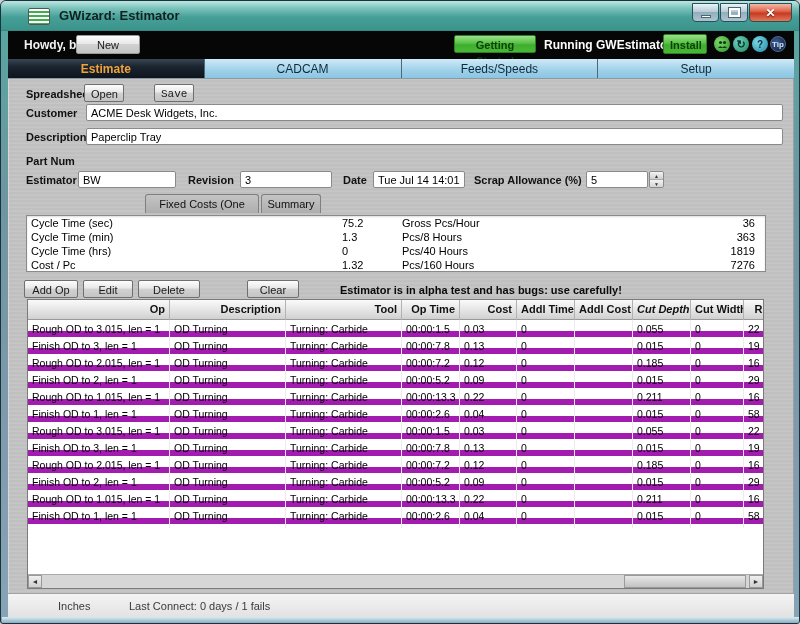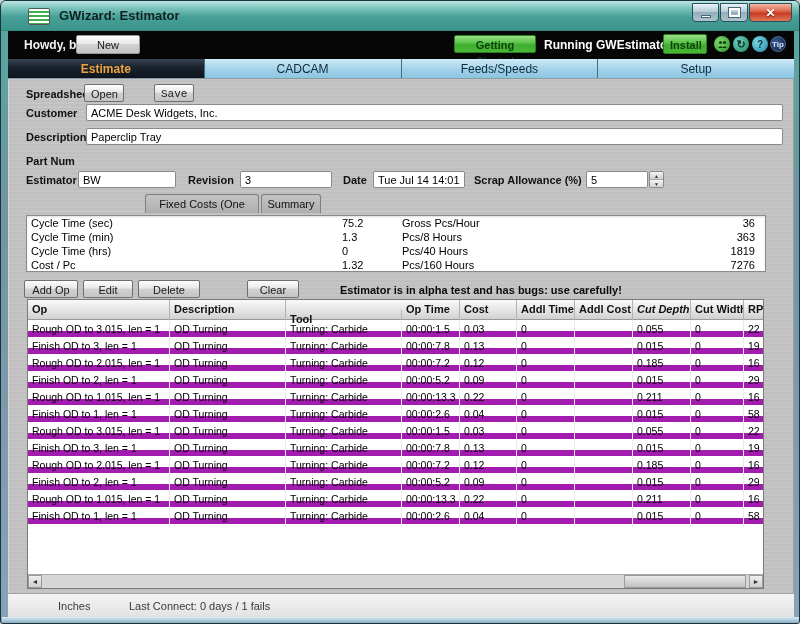--- a/index.html
+++ b/index.html
@@ -79,21 +79,21 @@
   .sum-l2{position:absolute;left:375px;top:0;}
   .sum-v2{position:absolute;right:10px;top:0;}
   
   .warning{position:absolute;left:296px;top:205px;font-size:11px;font-weight:bold;color:#0a0a0a;margin-left:36px;}
   
   .ops-table{position:absolute;left:19px;top:220px;width:737px;height:290px;background:#fff;
     border:1px solid #7a7a7a;overflow:hidden;}
   .t-head{display:flex;height:20px;background:linear-gradient(180deg,#fafafa,#dedede 70%,#d0d0d0);
     border-bottom:1px solid #9a9a9a;}
   .t-hcell{flex:none;font-size:11px;font-weight:bold;color:#111;padding:3px 4px;
-    border-right:1px solid #b2b2b2;white-space:nowrap;overflow:hidden;height:20px;}
+    border-right:1px solid #b2b2b2;white-space:nowrap;overflow:hidden;height:20px;text-align:right;}
   .t-row{display:flex;height:17px;border-bottom:6px solid #a21caf;background:#fff;cursor:default;}
   .t-cell{flex:none;font-size:10.5px;color:#000;padding:3px 4px;border-right:1px solid #ececec;
     white-space:nowrap;overflow:hidden;height:21px;}
   .hscroll{position:absolute;left:0;bottom:0;width:735px;height:14px;background:#d6d6d6;border-top:1px solid #aaa;}
   .scroll-arrow{position:absolute;top:0;width:14px;height:13px;background:linear-gradient(180deg,#f0f0f0,#cfcfcf);
     border:1px solid #9a9a9a;font-size:7px;line-height:12px;text-align:center;color:#333;cursor:pointer;}
   .scroll-thumb{position:absolute;left:596px;top:0;width:122px;height:13px;
     background:linear-gradient(180deg,#e8e8e8,#c2c2c2);border:1px solid #9a9a9a;cursor:grab;}
   
   .statusbar{position:absolute;left:7px;top:592px;width:786px;height:24px;
@@ -207,21 +207,21 @@
     <button class="btn panel-btn" style="left:16px;top:201px;width:54px;">Add Op</button>
     <button class="btn panel-btn" style="left:75px;top:201px;width:50px;">Edit Op</button>
     <button class="btn panel-btn" style="left:130px;top:201px;width:62px;">Delete Op</button>
     <button class="btn panel-btn" style="left:239px;top:201px;width:52px;">Clear All</button>
     <span class="warning">Estimator is in alpha test and has bugs: use carefully!</span>
 
     <div class="ops-table">
       <div class="t-head" id="ops-head">
           <div class="t-hcell" style="width: 142px;">Op</div>
           <div class="t-hcell" style="width: 116px;">Description</div>
-          <div class="t-hcell" style="width: 116px; margin-top: 10px;">Tool</div>
+          <div class="t-hcell" style="width: 116px;">Tool</div>
           <div class="t-hcell" style="width: 58px;">Op Time</div>
           <div class="t-hcell" style="width: 57px;">Cost</div>
           <div class="t-hcell" style="width: 58px;">Addl Time</div>
           <div class="t-hcell" style="width: 58px;">Addl Cost</div>
           <div class="t-hcell" style="width: 58px; font-style: italic;">Cut Depth</div>
           <div class="t-hcell" style="width: 53px;">Cut Width</div>
           <div class="t-hcell" style="width: 40px;">RPM</div>
         </div>
       <div id="ops-body">
           <div class="t-row">

